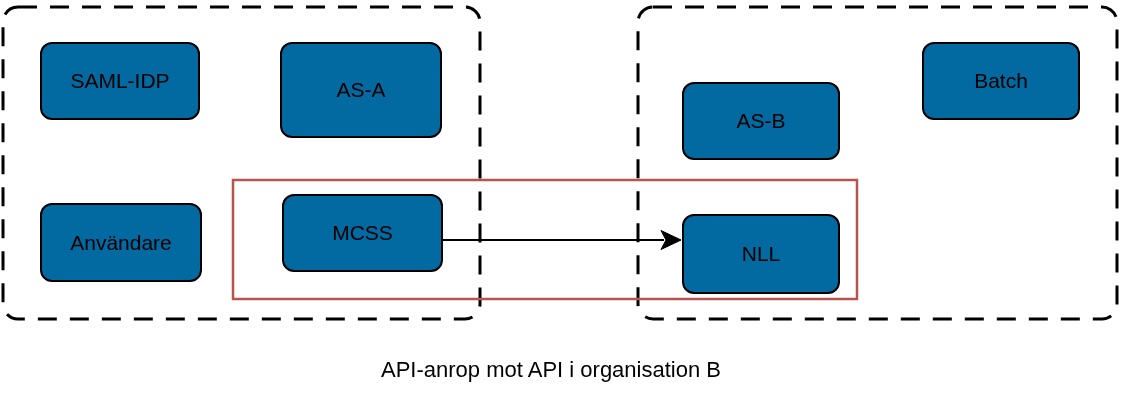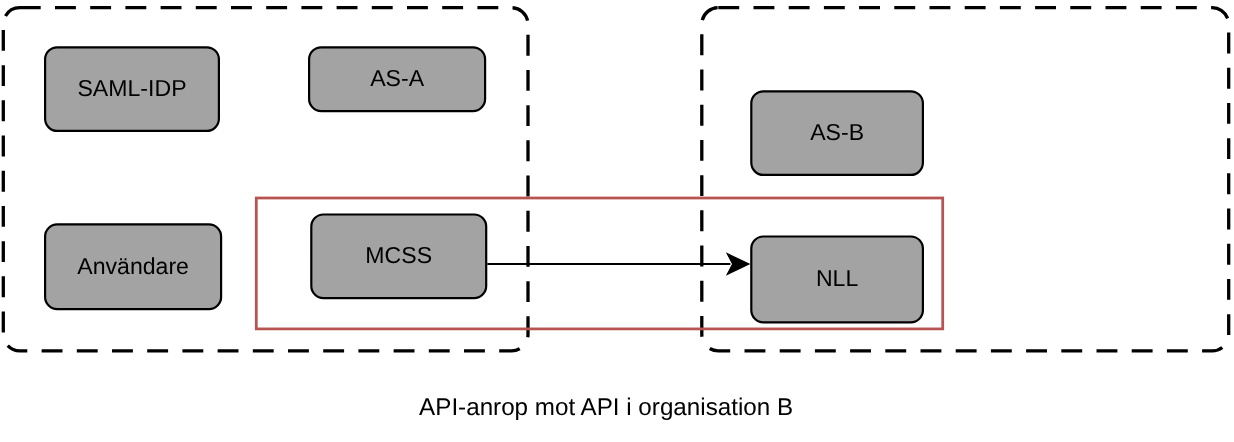--- a/index.html
+++ b/index.html
@@ -36,21 +36,21 @@
   .arrow-head {
     fill: #000000;
     stroke: #000000;
     stroke-width: 1;
   }
   .node {
     position: absolute;
     box-sizing: border-box;
     border: 2px solid #000000;
     border-radius: 12px;
-    background: #a3a3a3;
+    background: #0369a1;
     display: flex;
     align-items: center;
     justify-content: center;
     font-size: 21px;
     white-space: nowrap;
   }
   .group-label {
     position: absolute;
     text-align: center;
     font-size: 21px;
@@ -77,33 +77,36 @@
 
     <rect class="hl-rect" x="233" y="180" width="624" height="119"></rect>
 
     <line class="arrow-line" x1="443" y1="240" x2="664" y2="240"></line>
     <polygon class="arrow-head" points="681,240 661,230.5 666,240 661,249.5"></polygon>
   </svg>
 
   <div class="node" style="left:40px; top:42px; width:160px; height:78px;">
     <span>SAML-IDP</span>
   </div>
-  <div class="node" style="left:280px; top:42px; width:162px; height:60px;">
+  <div class="node" style="left:280px; top:42px; width:162px; height:96px;">
     <span>AS-A</span>
   </div>
   <div class="node" style="left:40px; top:203px; width:162px; height:79px;">
     <span>Användare</span>
   </div>
   <div class="node" style="left:282px; top:194px; width:161px; height:78px;">
     <span>MCSS</span>
   </div>
 
   <div class="node" style="left:682px; top:42px; width:158px; height:78px;margin-top:40px;">
     <span>AS-B</span>
   </div>
+  <div class="node" style="left:922px; top:42px; width:158px; height:78px;">
+    <span>Batch</span>
+  </div>
   <div class="node" style="left:682px; top:214px; width:158px; height:80px;">
     <span>NLL</span>
   </div>
 
 
   <div class="caption" style="left:301px; top:357px; width:500px;">API-anrop mot API i organisation B</div>
 
 </div>
 
 </body></html>

